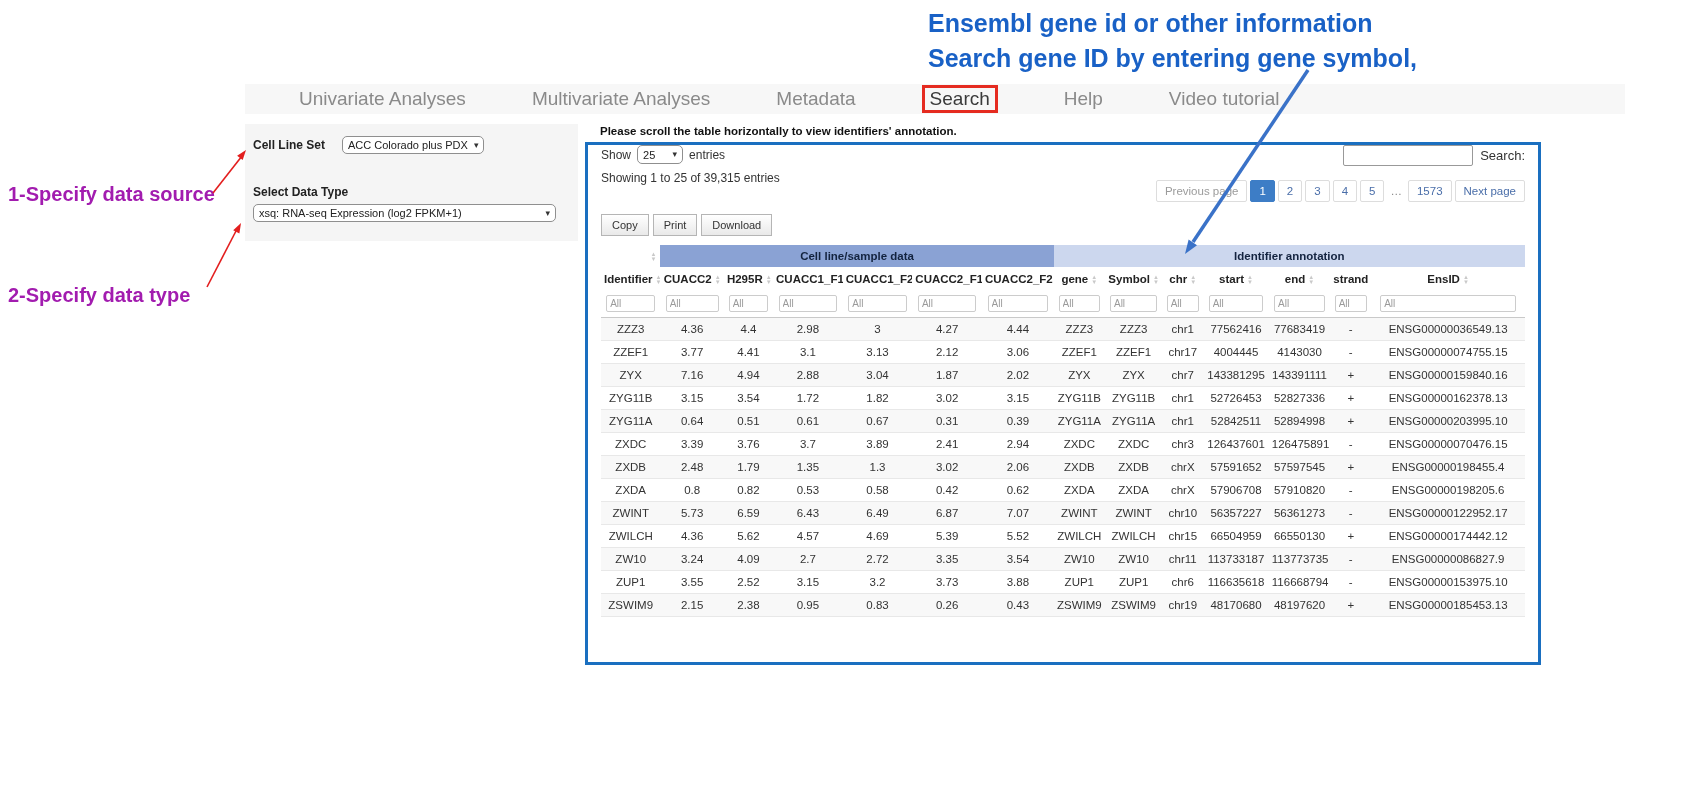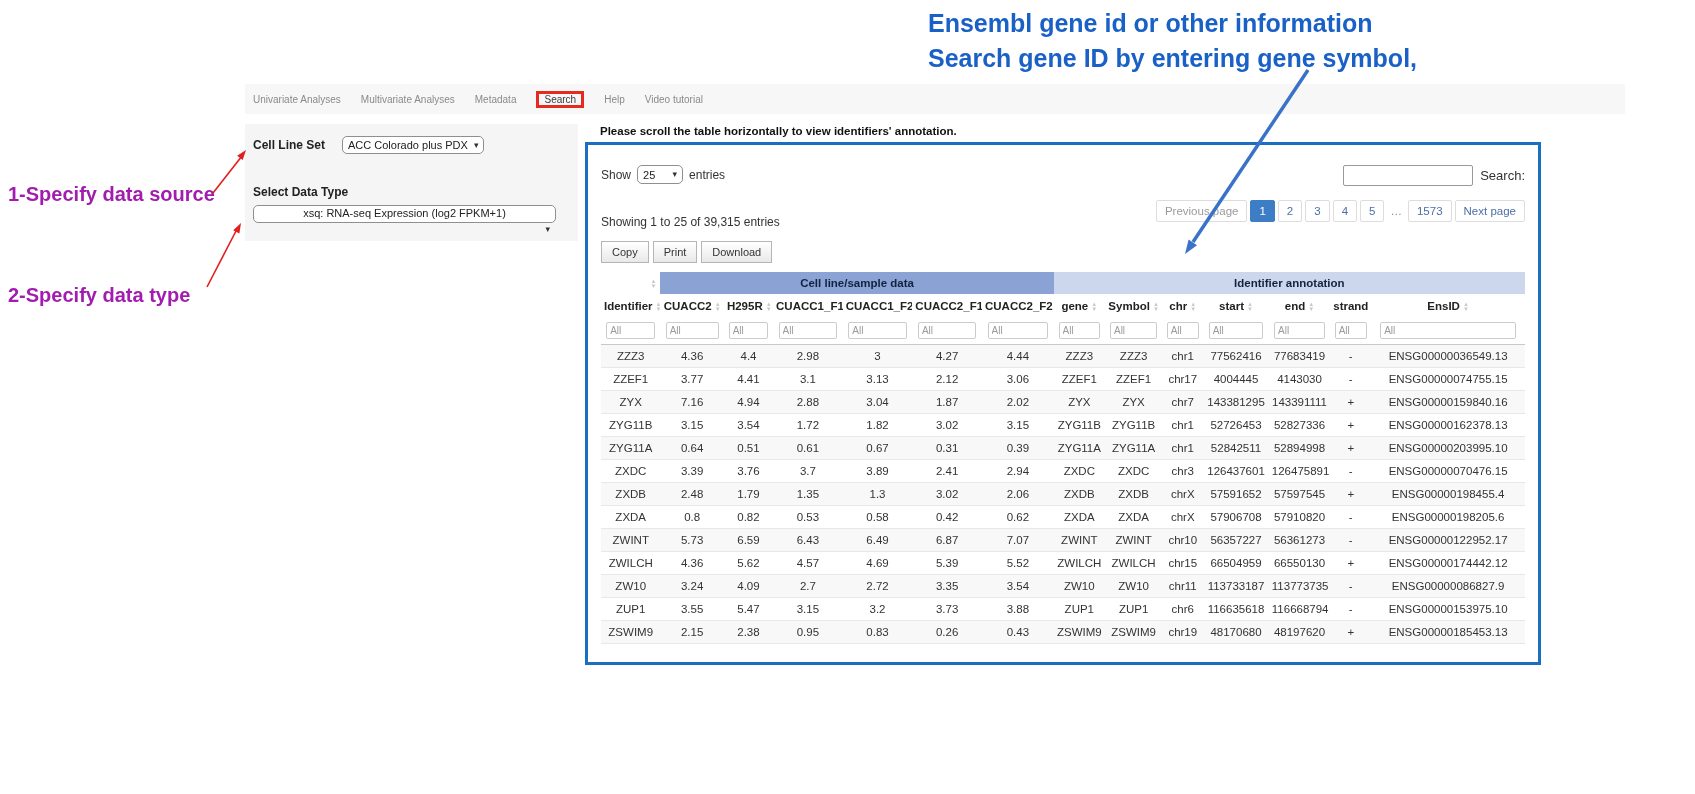--- a/index.html
+++ b/index.html
@@ -8,44 +8,44 @@
 
   
   .note-blue { position: absolute; left: 928px; top: 6px; width: 560px; font-size: 25px; font-weight: bold; color: #1961c6; line-height: 35px; }
   .note-red { position: absolute; font-size: 20px; font-weight: bold; color: #a21caf; }
   .note-red-1 { left: 8px; top: 183px; }
   .note-red-2 { left: 8px; top: 284px; }
   .overlay { position: absolute; left: 0; top: 0; pointer-events: none; z-index: 50; }
 
   
   .nav-bar { position: absolute; left: 245px; top: 84px; width: 1380px; height: 30px; background: #f7f7f7; display: flex; align-items: center; gap: 20px; padding-left: 8px; }
-  .nav-item { font-size: 10px; color: #8a8a8a; cursor: pointer; white-space: nowrap; }
+  .nav-item { font-size: 19px; color: #8a8a8a; cursor: pointer; white-space: nowrap; margin-left: 46px; }
   .nav-item.active { color: #3a3a3a; border: 3px solid #e52b20; padding: 0 5px; }
 
   
   .left-panel { position: absolute; left: 245px; top: 124px; width: 333px; height: 117px; background: #f5f5f5; padding: 12px 8px; }
   .cls-row { display: flex; align-items: center; gap: 17px; }
   .field-label { font-size: 12px; font-weight: bold; color: #222; white-space: nowrap; }
   .select-box { display: inline-flex; align-items: center; gap: 6px; border: 1px solid #8f8f8f; border-radius: 5px; background: #fff; font-size: 11px; color: #222; padding: 1px 5px; height: 18px; cursor: pointer; white-space: nowrap; }
   .caret { font-size: 9px; color: #333; line-height: 1; margin-left: auto; }
   .dt-label { margin-top: 31px; margin-bottom: 4px; }
-  .dt-select { width: 303px; flex-direction: column; }
+  .dt-select { width: 303px; }
 
   
   .scroll-hint { position: absolute; left: 600px; top: 125px; font-size: 11.5px; font-weight: bold; color: #111; }
-  .table-box { position: absolute; left: 585px; top: 142px; width: 956px; height: 523px; border: 3px solid #1a6fc0; background: #fff; padding: 20px 13px; }
+  .table-box { position: absolute; left: 585px; top: 142px; width: 956px; height: 523px; border: 3px solid #1a6fc0; background: #fff; padding: 0 13px; }
 
   .controls-a { display: flex; justify-content: space-between; align-items: flex-start; }
   .show-entries { display: flex; align-items: center; gap: 6px; font-size: 12px; color: #333; }
   .len-select { width: 46px; height: 19px; }
   .search-area { display: flex; align-items: center; gap: 7px; font-size: 13px; color: #333; }
   .search-input { width: 130px; height: 21px; border: 1px solid #999; border-radius: 2px; font-size: 12px; padding: 0 4px; }
 
   .controls-b { display: flex; justify-content: space-between; align-items: flex-start; margin-top: 5px; }
-  .showing-text { font-size: 12px; color: #333; margin-top: 24px; }
+  .showing-text { font-size: 12px; color: #333; }
   .pagination { display: flex; align-items: center; gap: 3px; font-size: 11.5px; margin-top: 9px; }
   .page-btn { border: 1px solid #ddd; border-radius: 2px; background: #fff; padding: 4px 8px; color: #4a6ea9; cursor: pointer; }
   .page-btn.prev { color: #9b9b9b; }
   .page-btn.active { background: #3d7dc6; border-color: #3d7dc6; color: #fff; }
   .page-ellipsis { color: #888; padding: 4px 3px; }
 
   .dt-buttons { display: flex; gap: 4px; margin-top: 12px; }
   .dt-btn { font-family: "Liberation Sans", sans-serif; font-size: 11px; color: #333; border: 1px solid #b5b5b5; border-radius: 0; background: linear-gradient(#ffffff, #e9e9e9); padding: 4px 10px; cursor: pointer; }
 
   table.results { width: 100%; border-collapse: collapse; table-layout: fixed; margin-top: 9px; border-bottom: 1px solid #bbb; }
@@ -407,21 +407,21 @@
             <td>ZW10</td>
             <td>chr11</td>
             <td>113733187</td>
             <td>113773735</td>
             <td>-</td>
             <td>ENSG00000086827.9</td>
           </tr>
           <tr>
             <td>ZUP1</td>
             <td>3.55</td>
-            <td>5.47</td>
+            <td>2.52</td>
             <td>3.15</td>
             <td>3.2</td>
             <td>3.73</td>
             <td>3.88</td>
             <td>ZUP1</td>
             <td>ZUP1</td>
             <td>chr6</td>
             <td>116635618</td>
             <td>116668794</td>
             <td>-</td>

